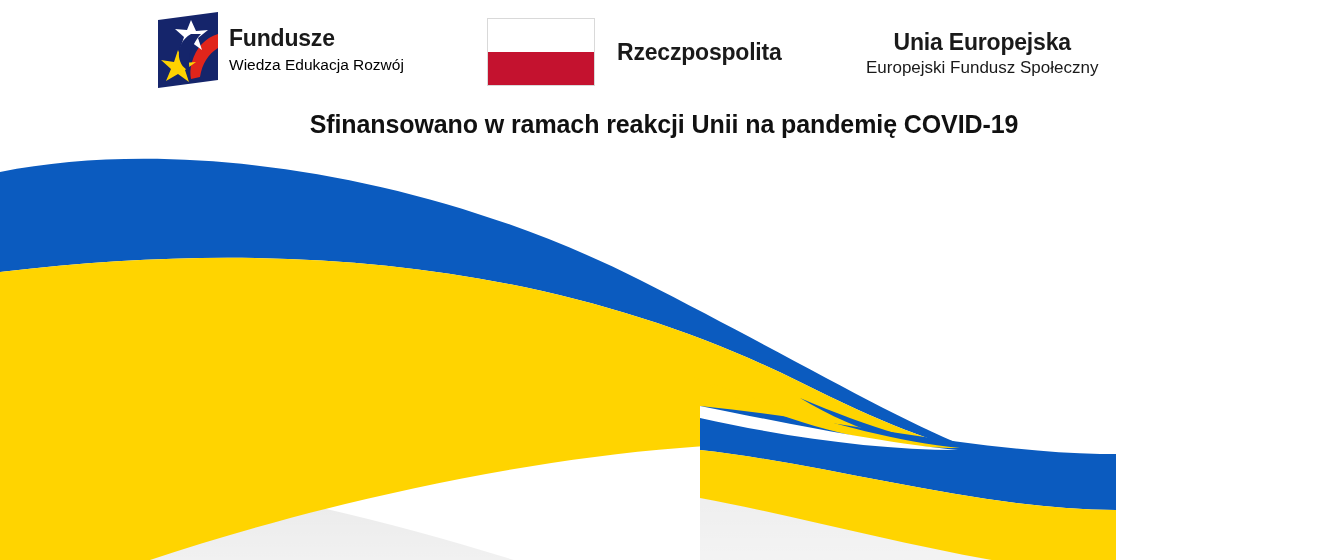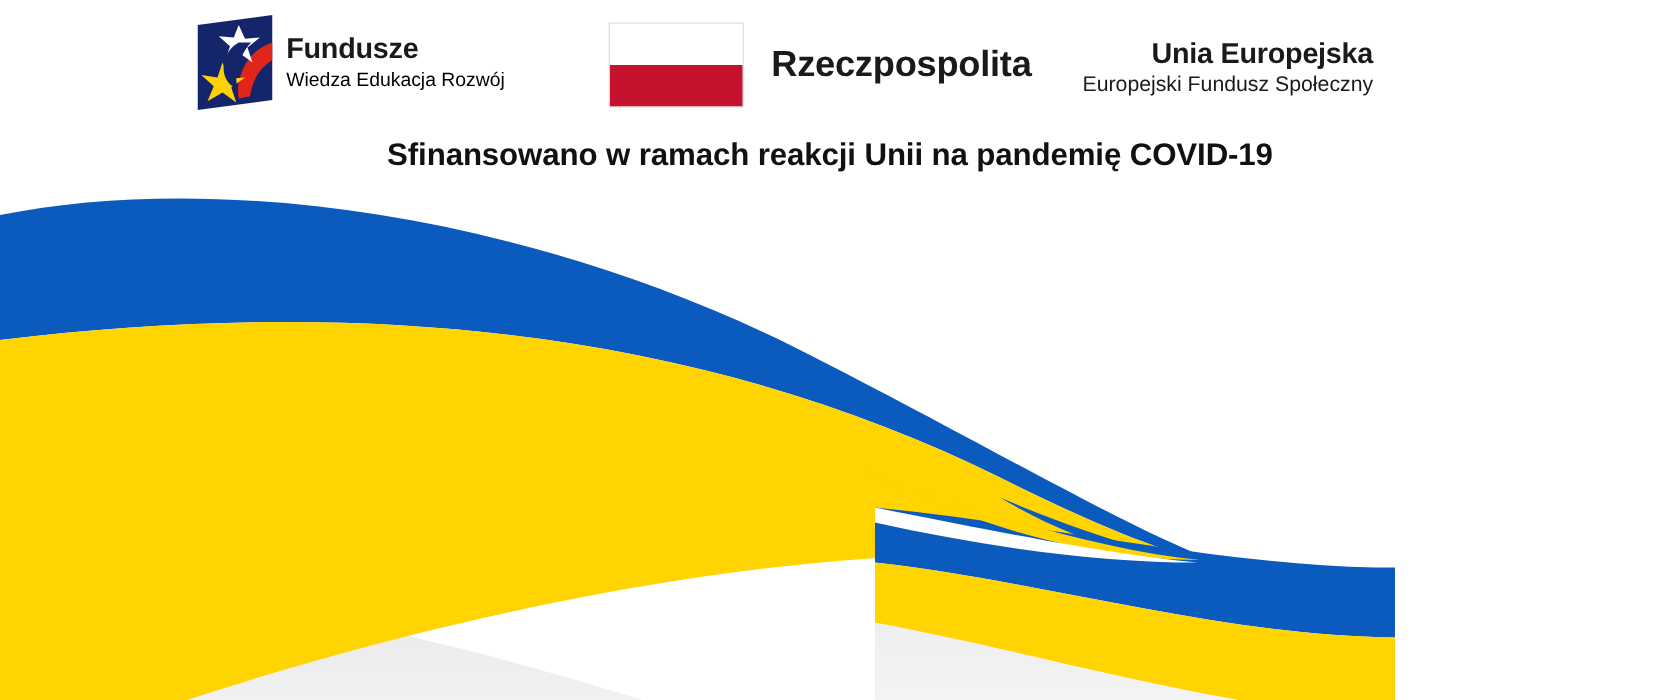--- a/index.html
+++ b/index.html
@@ -64,31 +64,31 @@
     height: 68px;
     border: 1px solid #d9d9d9;
     box-sizing: border-box;
     display: block;
   }
   .pl-flag-white { height: 50%; background: #ffffff; }
   .pl-flag-red   { height: 50%; background: #c4122f; }
   .rp-text       { margin-left: 22px; }
   .rp-line1,
   .rp-line2 {
-    font-size: 29px;
+    font-size: 23px;
     font-weight: bold;
     color: #1a1a1a;
     line-height: 27px;
     letter-spacing: -0.2px;
     white-space: nowrap;
   }
 
   
   .ue-block      { left: 866px; top: 18px; }
-  .ue-text       { text-align: right; margin-right: 32px; }
+  .ue-text       { text-align: center; margin-right: 32px; }
   .ue-line1 {
     font-size: 23px;
     font-weight: bold;
     color: #1a1a1a;
     line-height: 28px;
     letter-spacing: -0.2px;
     white-space: nowrap;
   }
   .ue-sub {
     font-size: 17px;

